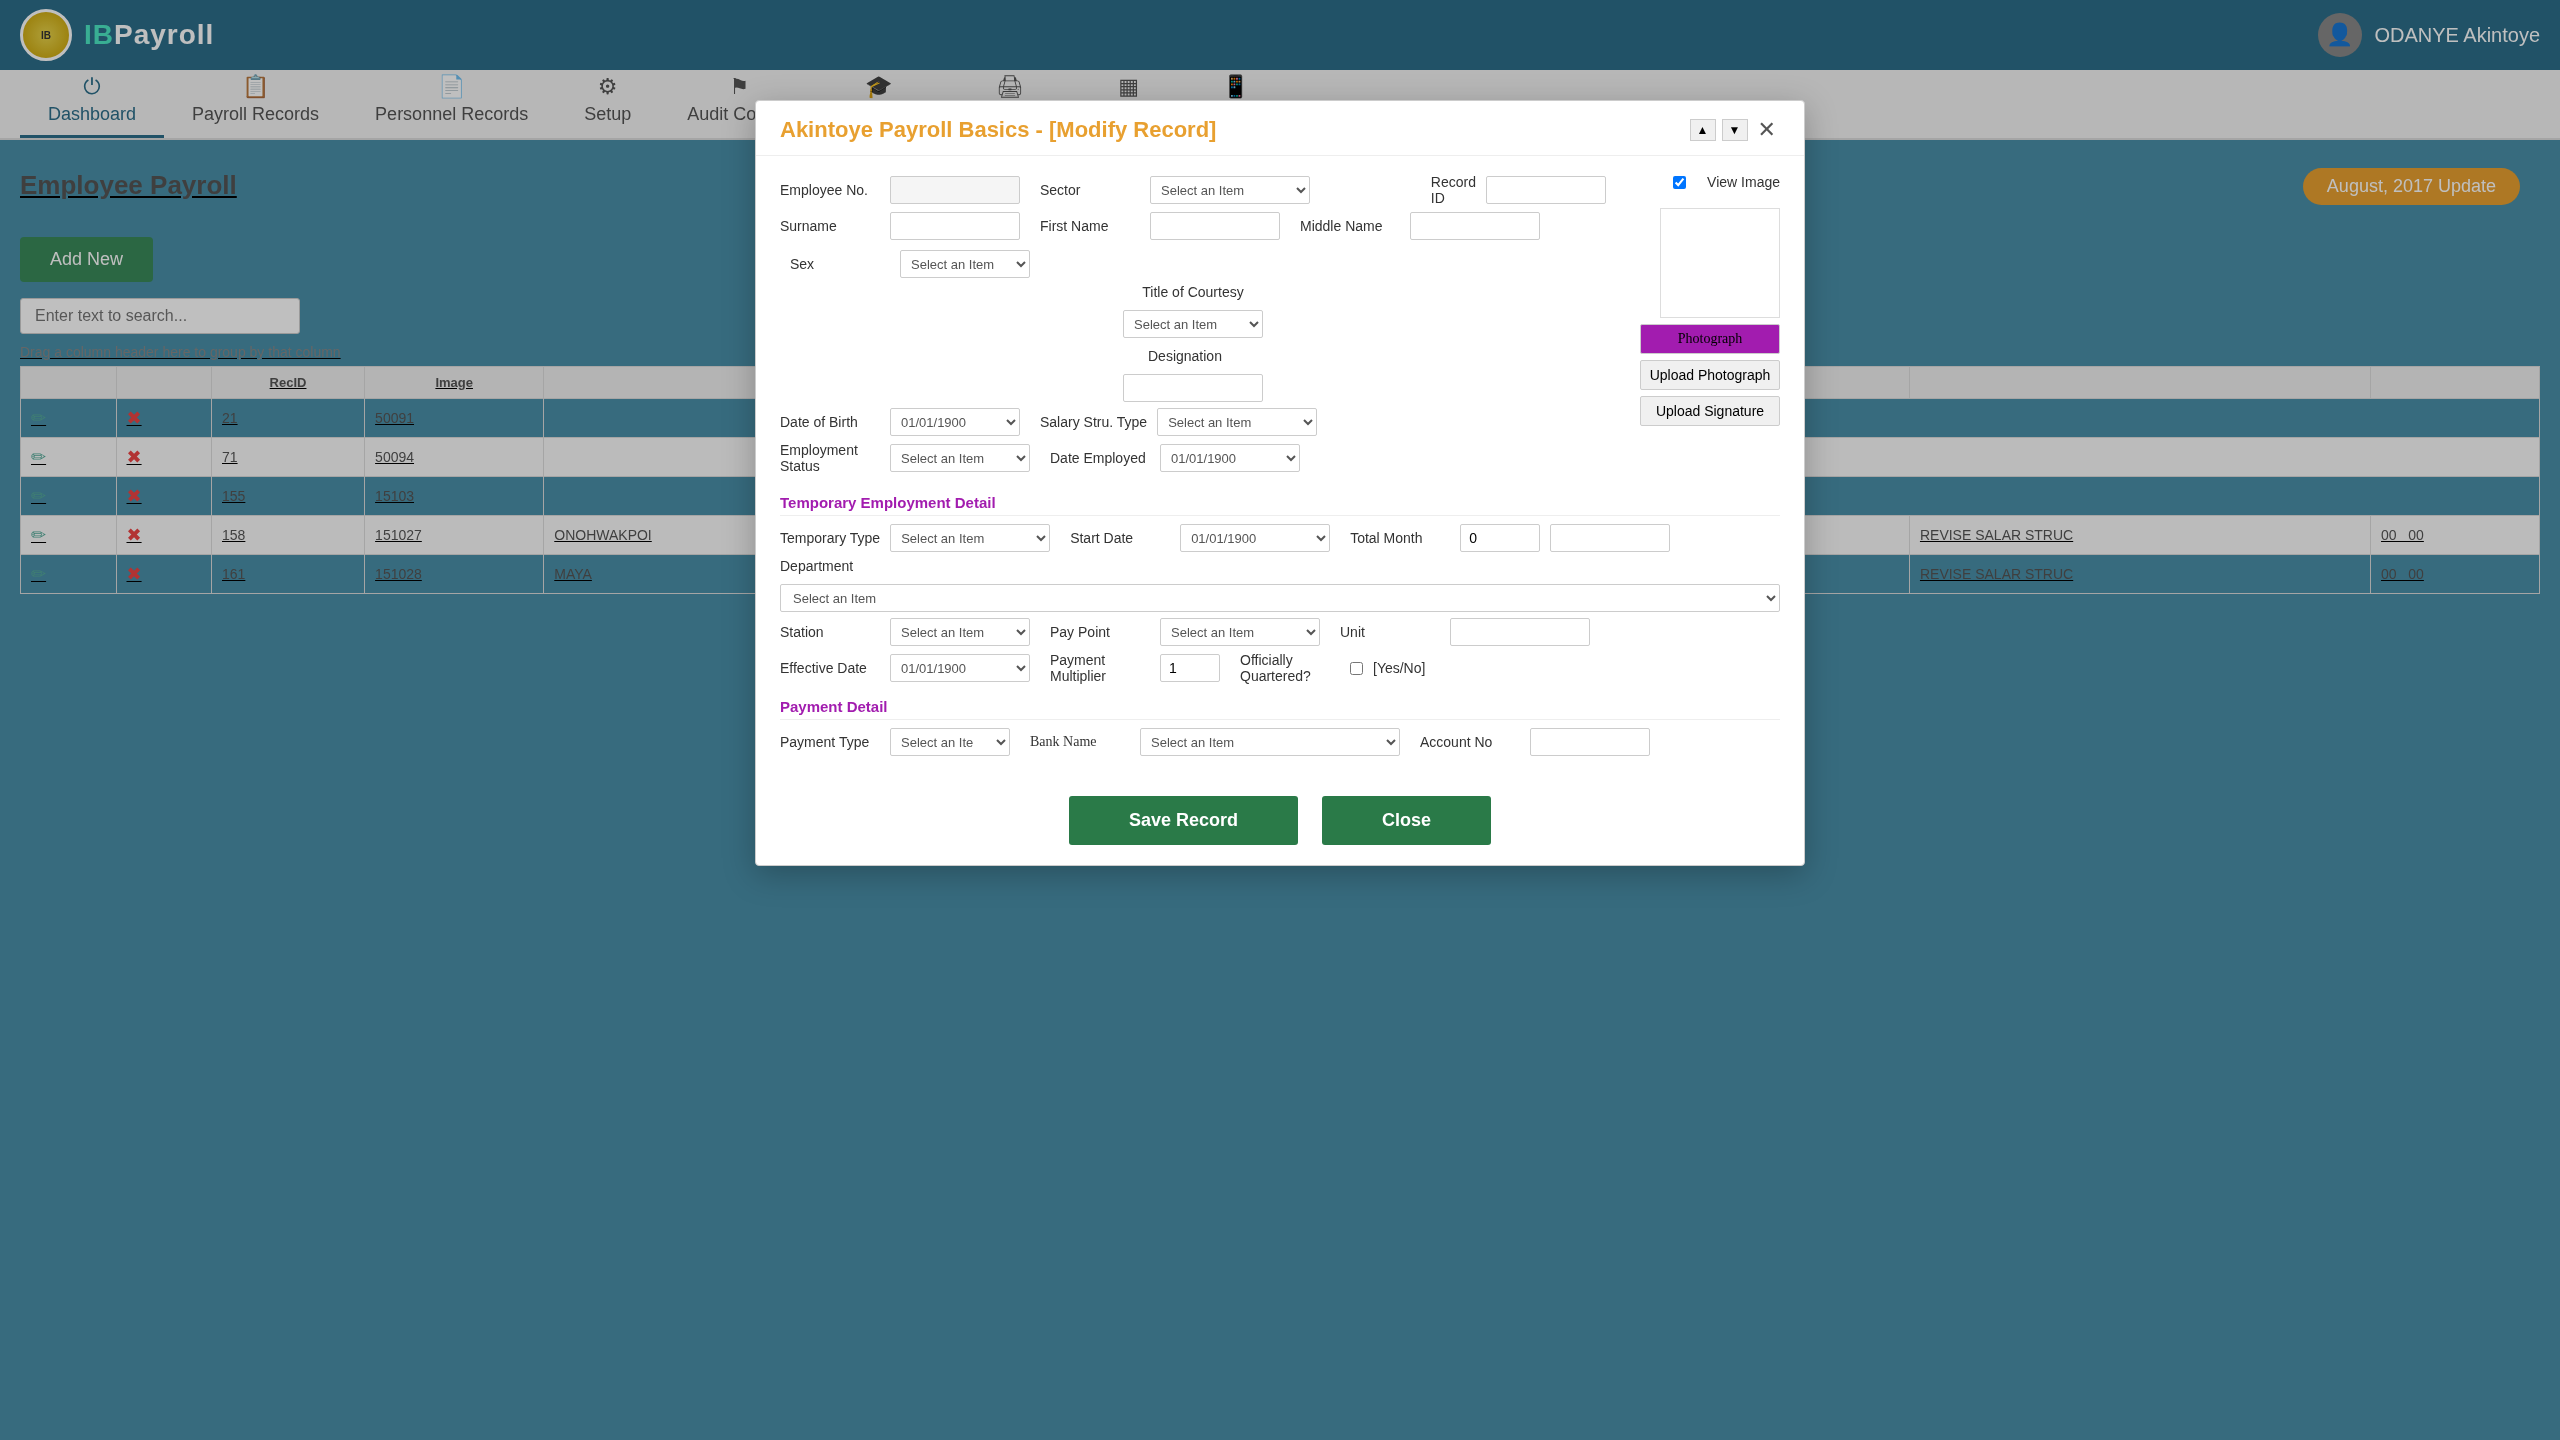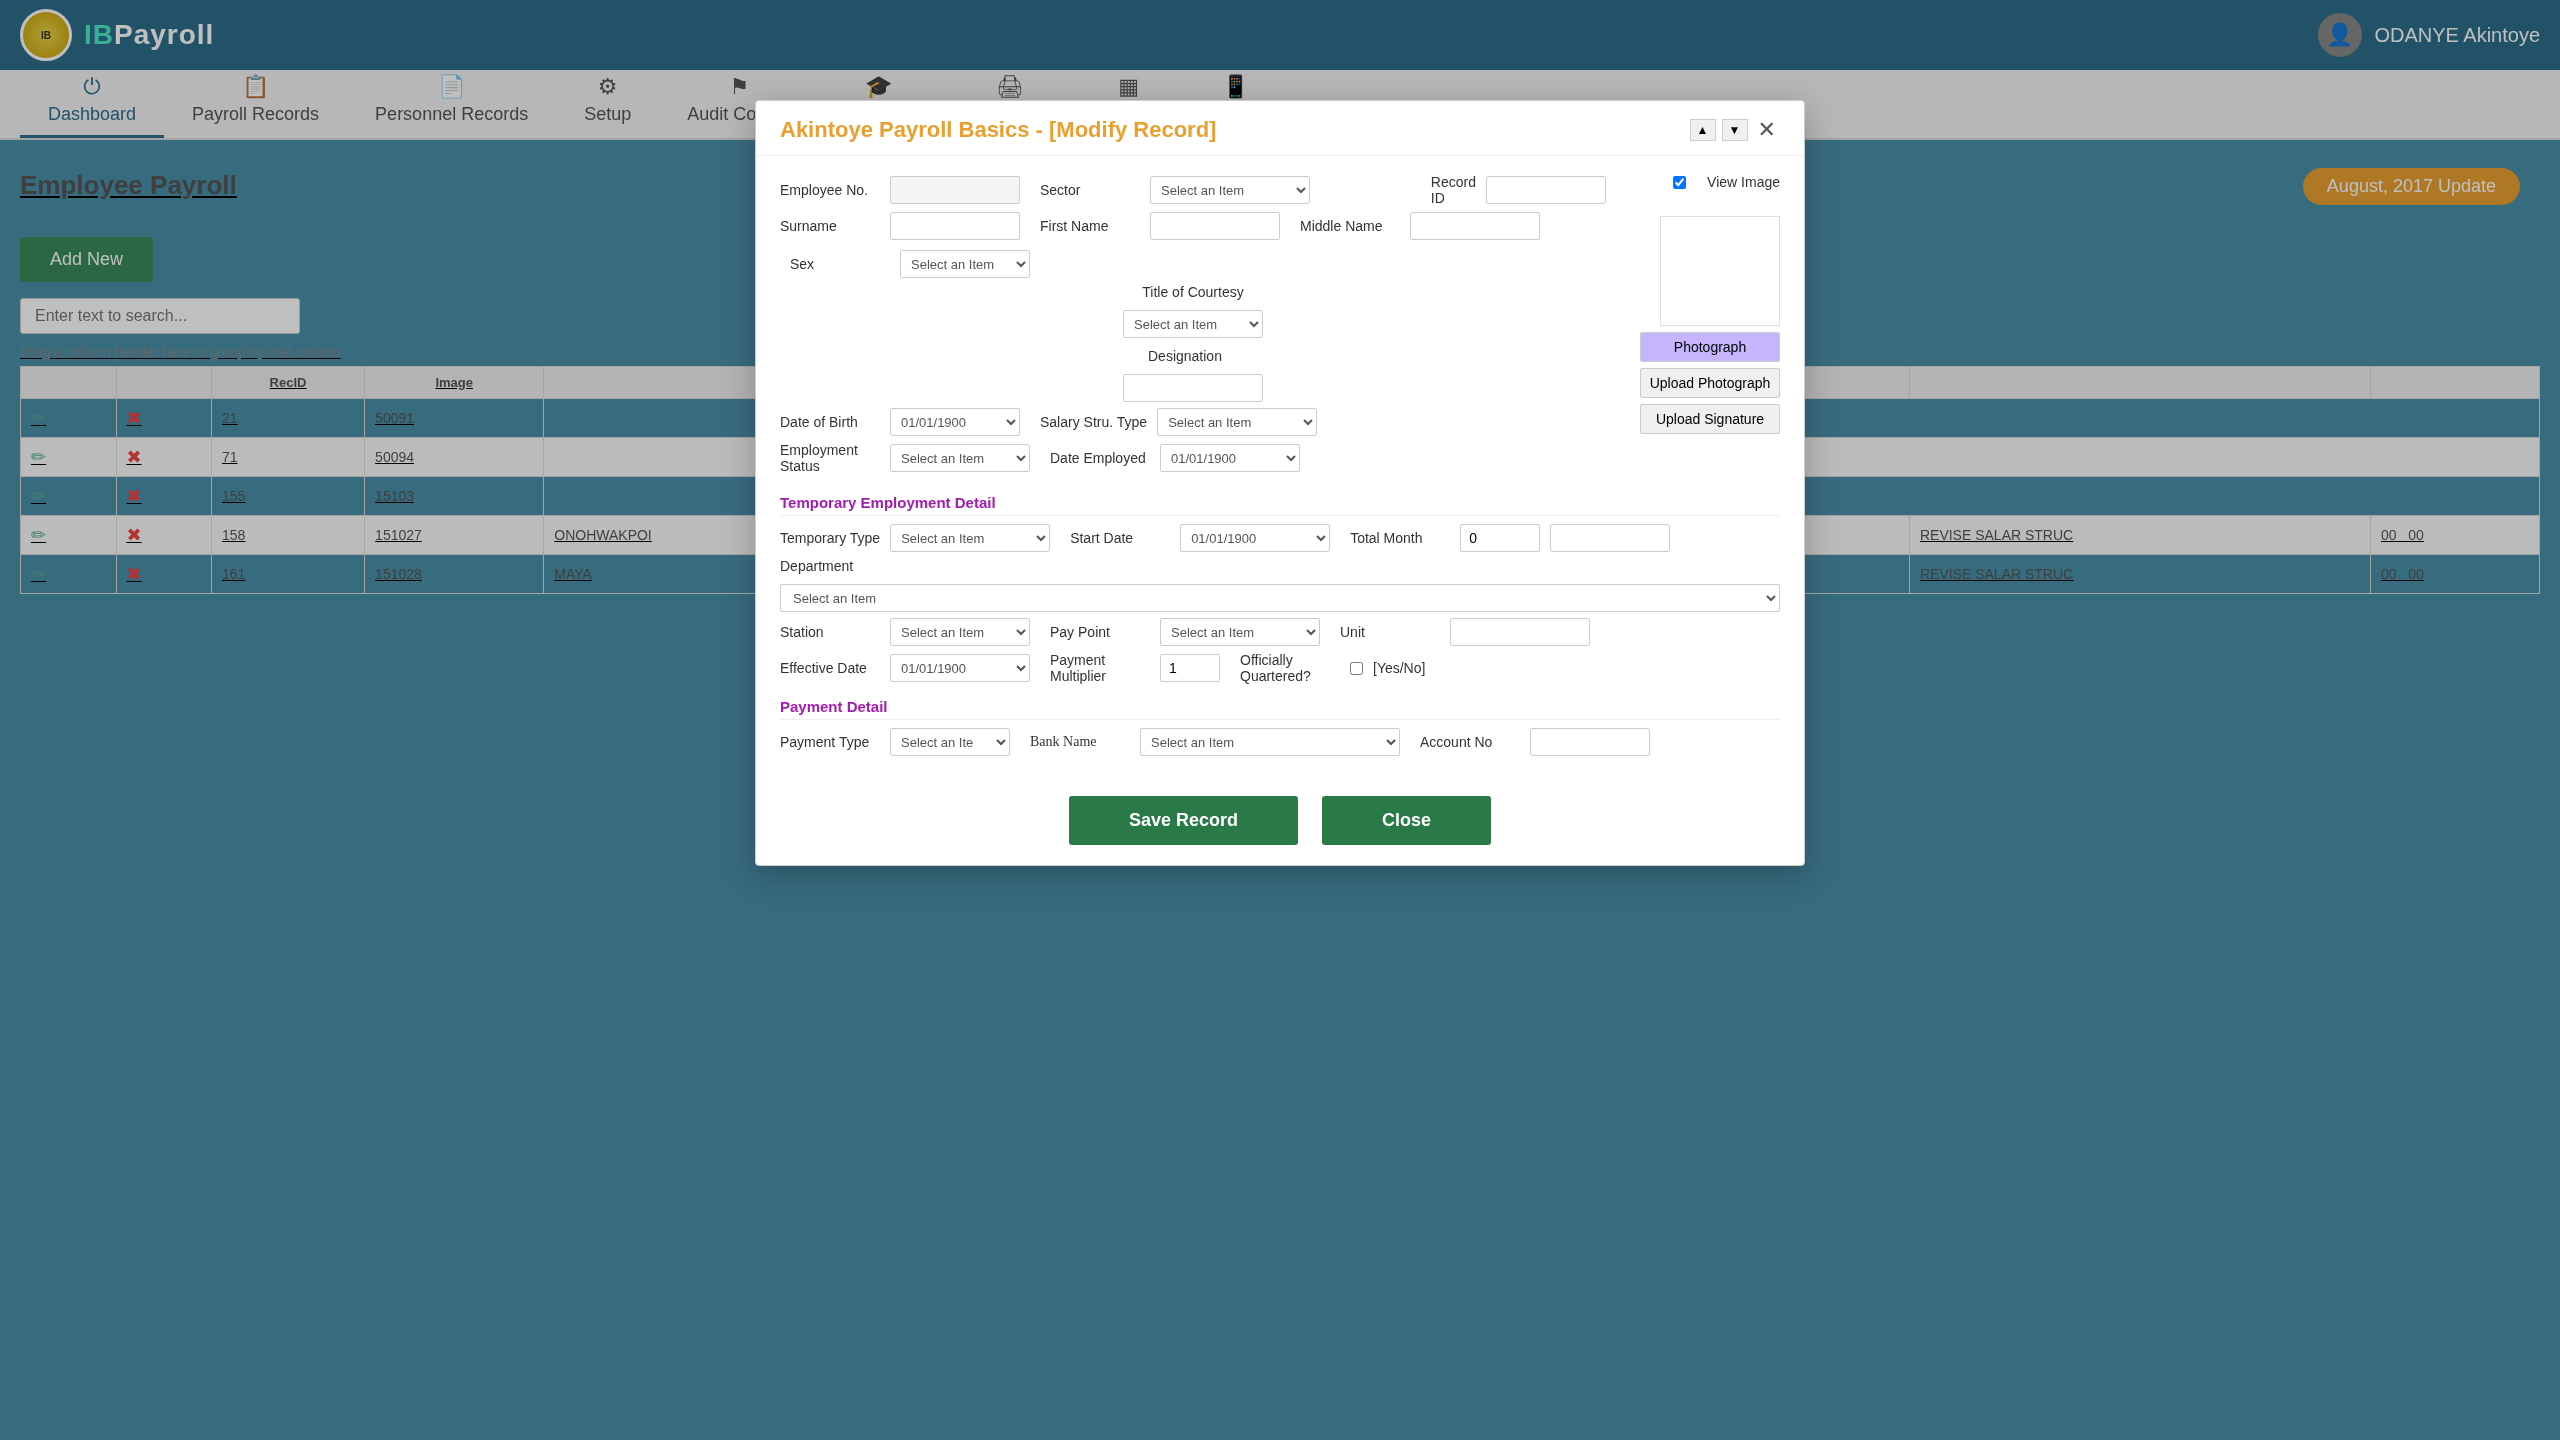--- a/index.html
+++ b/index.html
@@ -459,26 +459,26 @@
               <option>Select an Item</option>
             </select>
             <label class="form-label" style="margin-left:10px;">Date Employed</label>
             <select class="form-select" style="width:140px;">
               <option>01/01/1900</option>
             </select>
           </div>
         </div>
 
         <div style="display:flex; flex-direction:column; align-items:flex-end; gap:6px; margin-left:10px; min-width:150px;">
-          <div style="display:flex; align-items:center; gap:21px; margin-bottom:20px;">
+          <div style="display:flex; align-items:center; gap:21px; margin-bottom:12px;">
             <input type="checkbox" checked="" style="">
             <label class="form-label" style="min-width:auto;">View Image</label>
           </div>
           <div class="photo-area"></div>
-          <button class="form-input" style="width:140px; cursor:pointer; background:#c4b5fd; height:30px;">Photograph</button>
+          <button class="form-input" style="width:140px; cursor:pointer; background:#a21caf; height:30px;font-family:Liberation Serif, serif;">Photograph</button>
           <button class="form-input" style="width:140px; cursor:pointer; background:#f0f0f0; height:30px;">Upload Photograph</button>
           <button class="form-input" style="width:140px; cursor:pointer; background:#f0f0f0; height:30px;">Upload Signature</button>
         </div>
       </div>
 
       <div class="section-title">Temporary Employment Detail</div>
 
       <div class="form-row" style="margin-bottom:6px;">
         <label class="form-label">Temporary Type</label>
         <select class="form-select" style="width:160px;">

